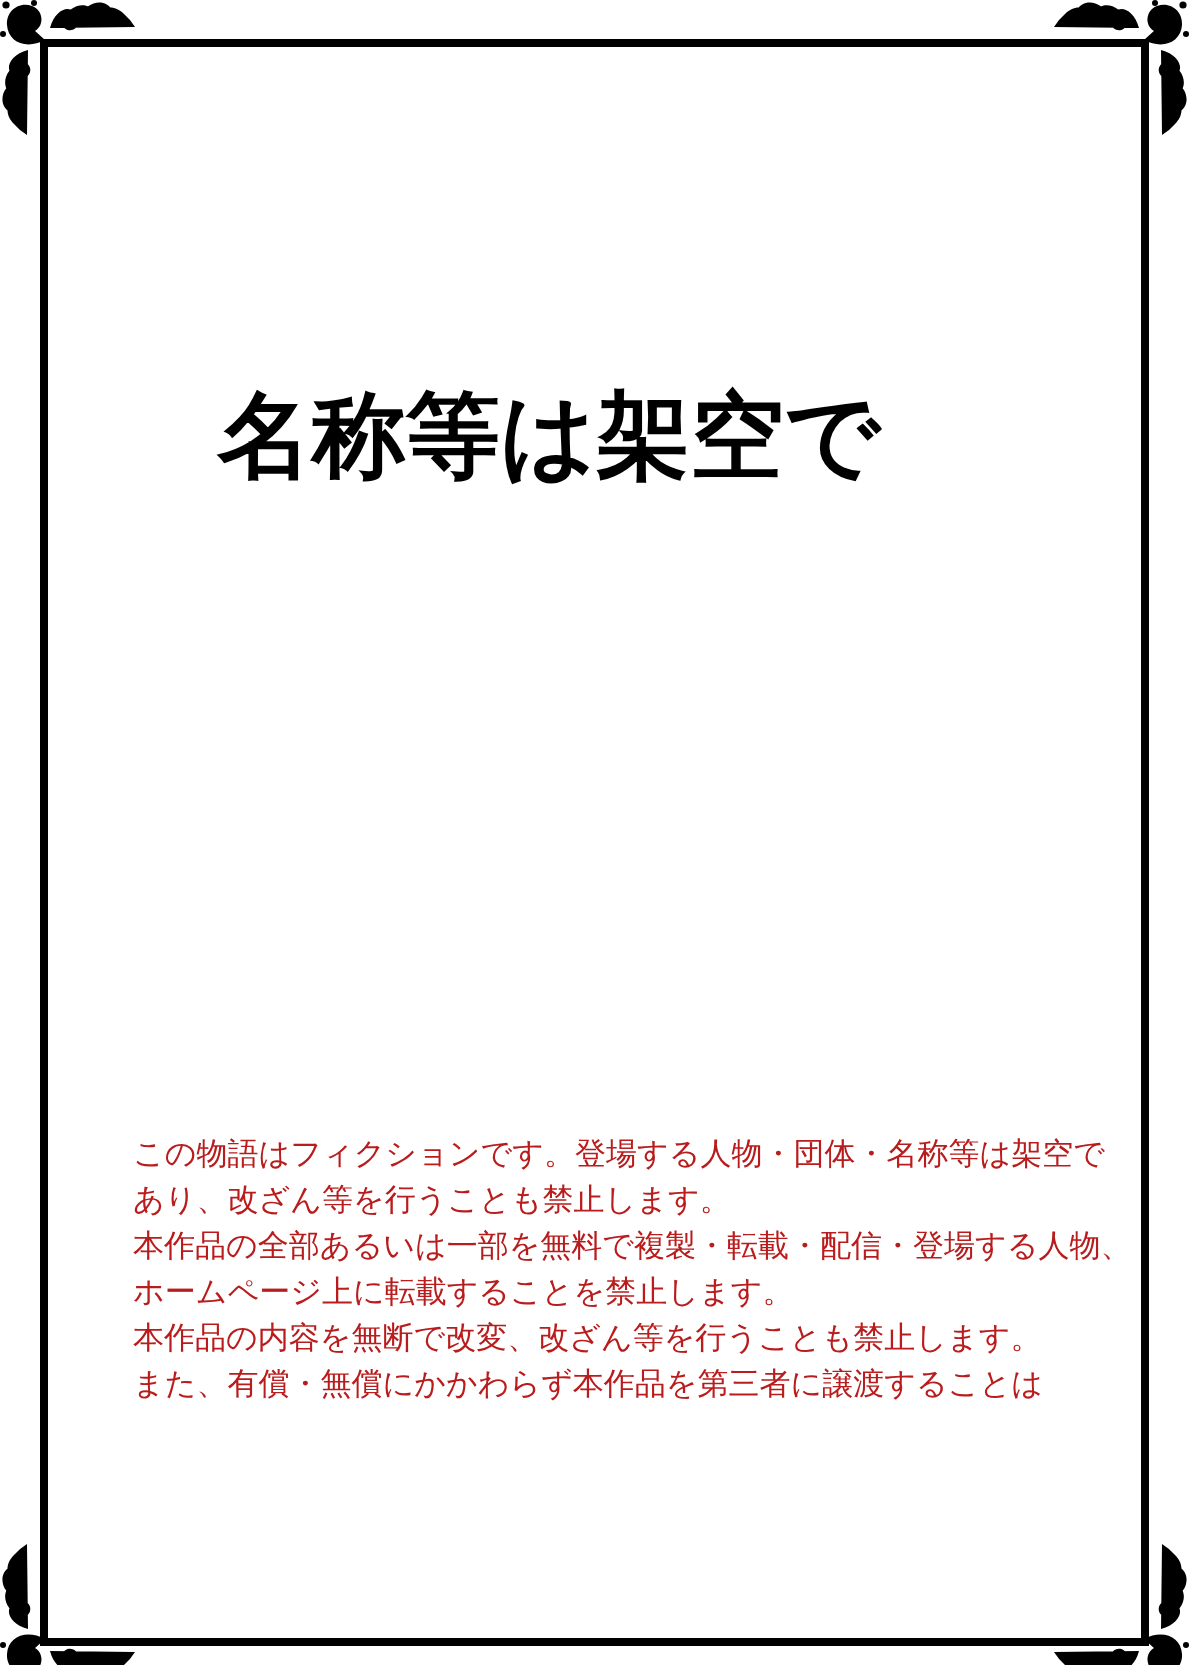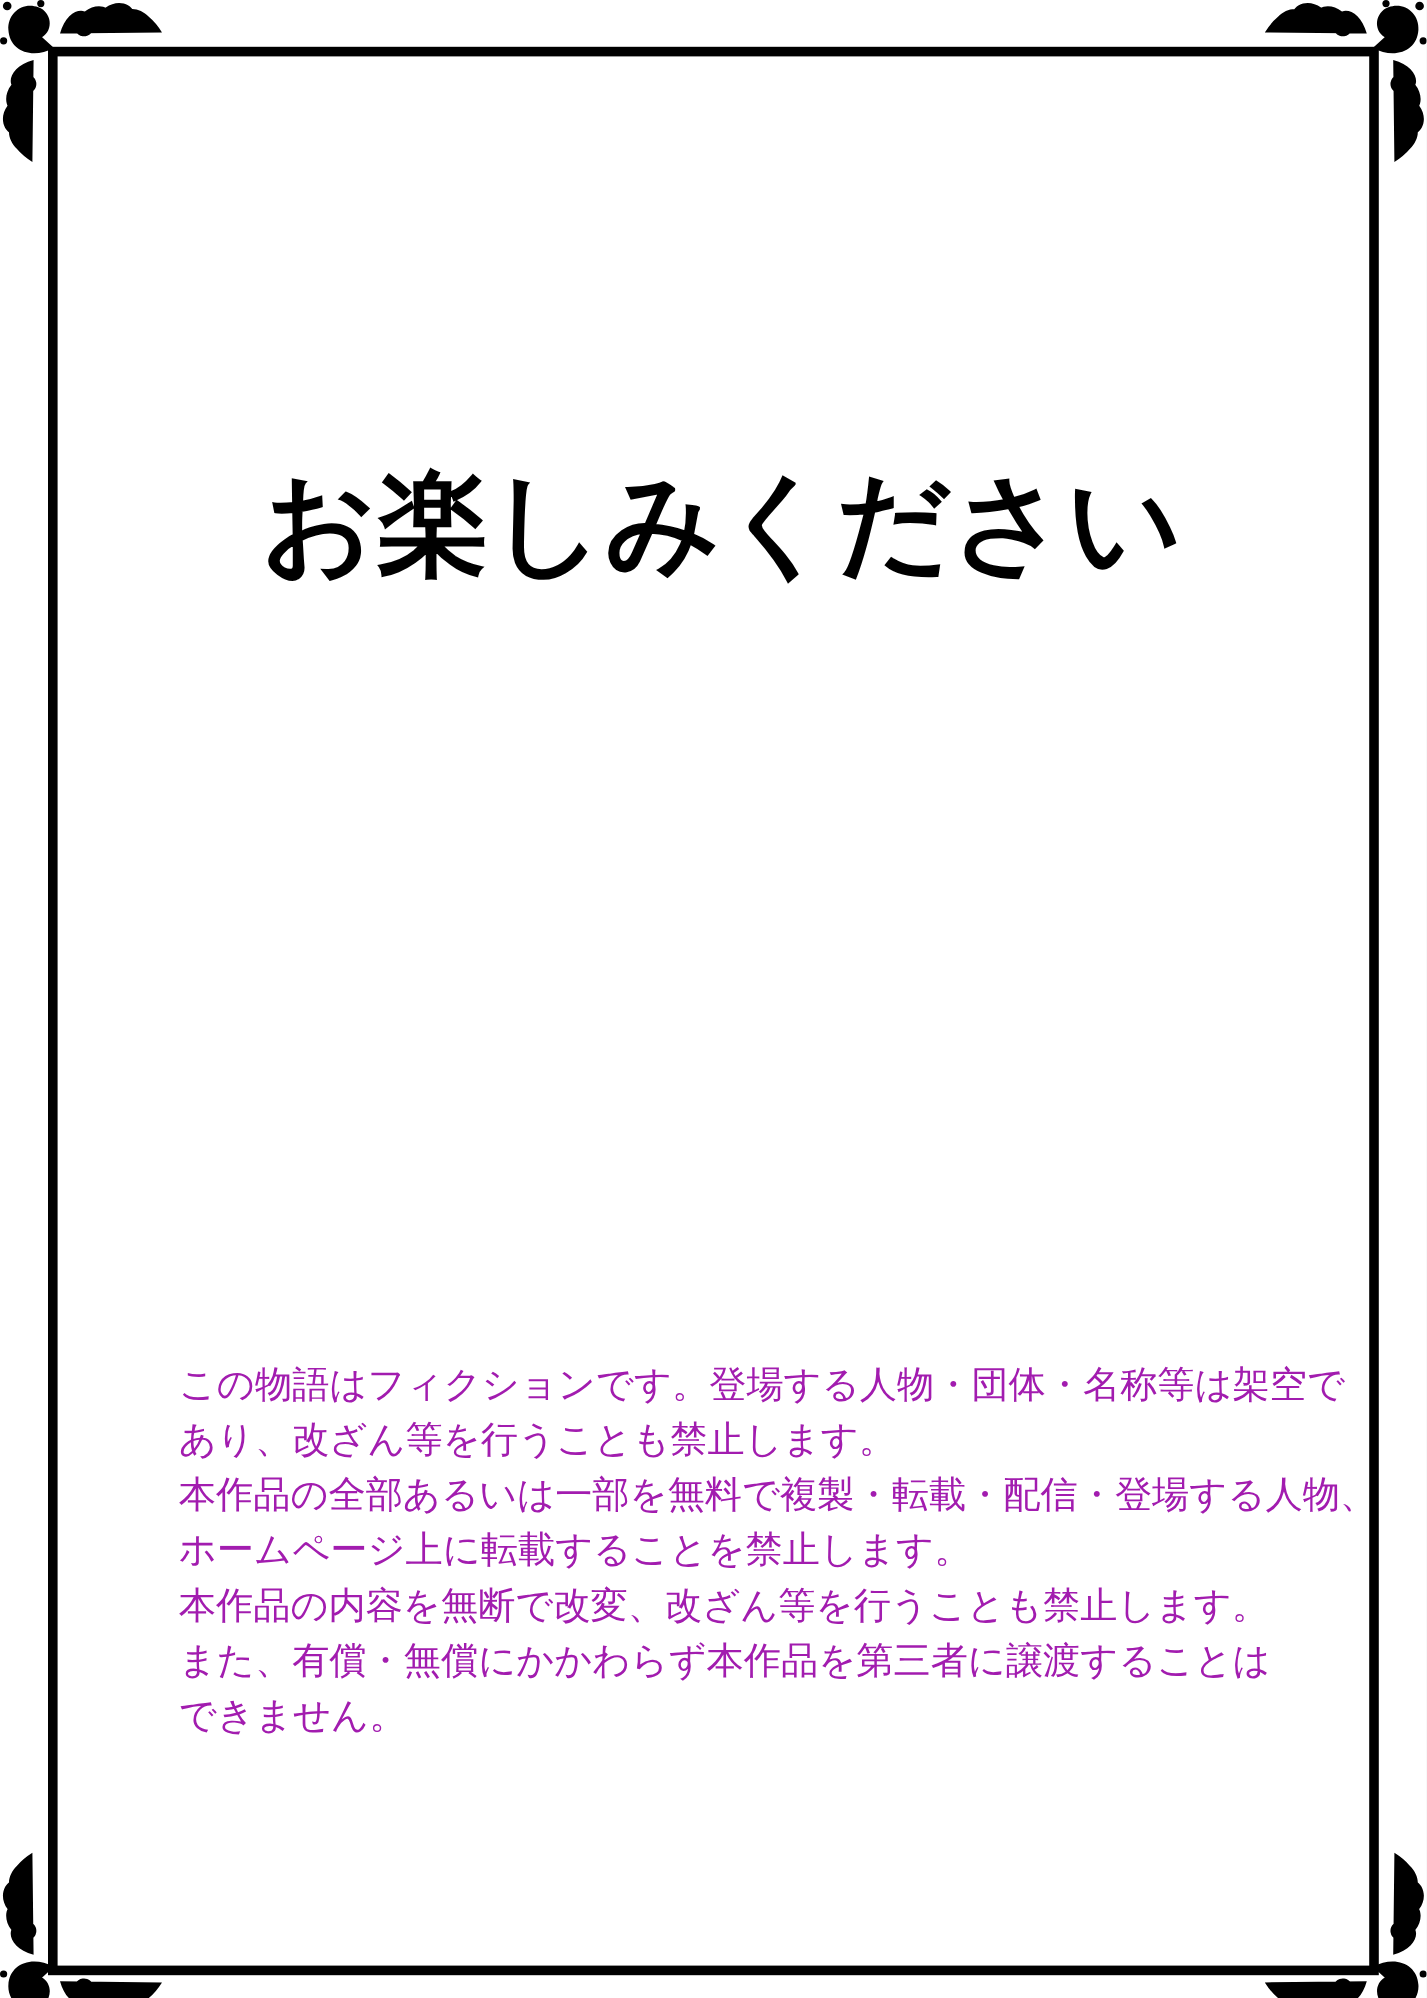--- a/index.html
+++ b/index.html
@@ -26,24 +26,24 @@
     top: 382px;
     color: #000000;
     font-size: 94px;
     line-height: 108px;
     font-weight: 900;
     letter-spacing: 0px;
     white-space: nowrap;
   }
   .disclaimer {
     position: absolute;
-    left: 149px;
+    left: 133px;
     top: 1131px;
     width: 920px;
-    color: #a21caf;
+    color: #b91c1c;
     font-size: 31px;
     line-height: 46px;
     font-weight: 400;
     letter-spacing: 0px;
   }
   .disclaimer div { white-space: nowrap; }
   .flourish {
     position: absolute;
     width: 160px;
     height: 160px;
@@ -84,26 +84,25 @@
   <svg class="flourish fl-bl" viewBox="0 0 160 160">
     <use href="#flourish-shape"></use>
   </svg>
   <svg class="flourish fl-br" viewBox="0 0 160 160">
     <use href="#flourish-shape"></use>
   </svg>
 
   <div class="frame"></div>
 
   <h1 class="heading" style="margin:0">
-    <span style="display:block">お楽しみください</span>
+    <span style="display:block">名称等は架空で</span>
   </h1>
 
   <div class="disclaimer">
     <div>この物語はフィクションです。登場する人物・団体・名称等は架空で</div>
     <div>あり、改ざん等を行うことも禁止します。</div>
     <div>本作品の全部あるいは一部を無料で複製・転載・配信・登場する人物、</div>
     <div>ホームページ上に転載することを禁止します。</div>
     <div>本作品の内容を無断で改変、改ざん等を行うことも禁止します。</div>
     <div>また、有償・無償にかかわらず本作品を第三者に譲渡することは</div>
-    <div>できません。</div>
   </div>
 
 </div>
 
 </body></html>

